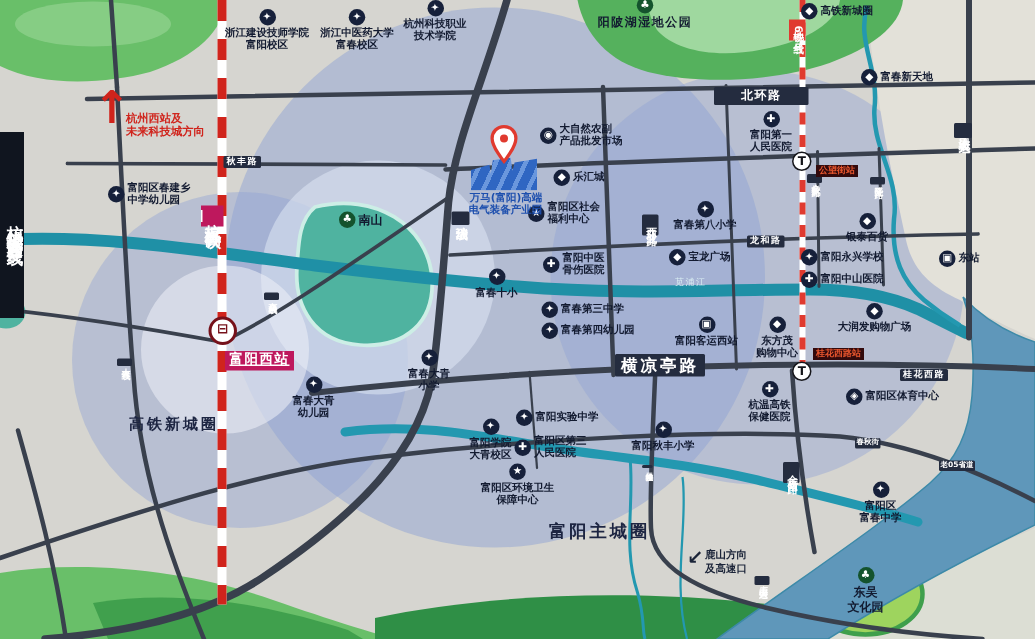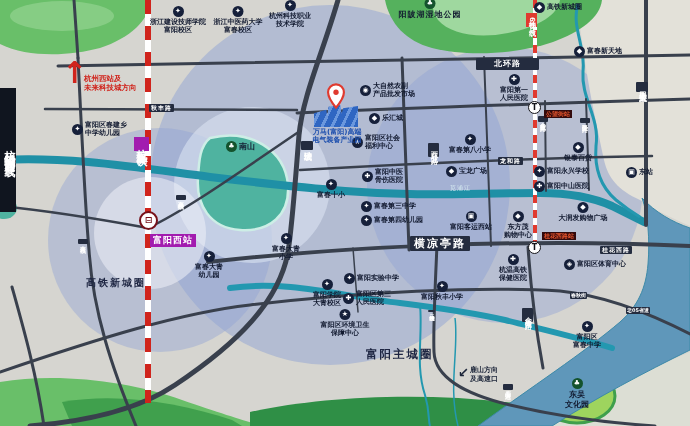--- a/index.html
+++ b/index.html
@@ -8,22 +8,22 @@
   .stage svg.base{position:absolute;left:0;top:0;}
   
   .rl{position:absolute;background:#242c3f;color:#fff;font-size:7px;line-height:1;
       padding:2px 18px;border-radius:1px;white-space:nowrap;font-weight:bold;z-index:4;}
   .rl.v{writing-mode:vertical-rl;letter-spacing:2px;padding:3px 2px;}
   .rl.s{font-size:6px;padding:1px 2px;letter-spacing:1px;}
   .rl.xs{font-size:5px;padding:1px 1px;letter-spacing:0;}
   .rl.big{font-size:11px;letter-spacing:2px;padding:2px 4px;}
   .rl.mid{font-size:8px;letter-spacing:1px;}
   
-  .stn{position:absolute;background:#a21caf;color:#fff;font-weight:bold;line-height:1;
-       padding:2px 3px;white-space:nowrap;z-index:5;}
+  .stn{position:absolute;background:#be185d;color:#fff;font-weight:bold;line-height:1;
+       padding:2px 3px;white-space:nowrap;z-index:5;text-decoration:underline;}
   .stn.v{writing-mode:vertical-rl;letter-spacing:2px;font-size:11px;padding:3px 2px;}
   .metro-line{position:absolute;background:#e03a2f;color:#fff;writing-mode:vertical-rl;
        font-size:7px;letter-spacing:1px;line-height:1;padding:2px 2px;font-weight:bold;z-index:5;}
   .mst{position:absolute;background:#330a0c;color:#e8562e;font-size:6px;line-height:1;
        padding:1px 2px;white-space:nowrap;font-weight:bold;z-index:5;}
   .expwy{position:absolute;left:0;top:88px;width:16px;height:124px;background:#10151f;color:#fff;
        writing-mode:vertical-rl;font-size:11px;letter-spacing:2px;text-align:center;
        font-weight:bold;z-index:4;}
   
   .poi{position:absolute;display:flex;align-items:center;gap:2px;color:#121a30;font-weight:bold;

